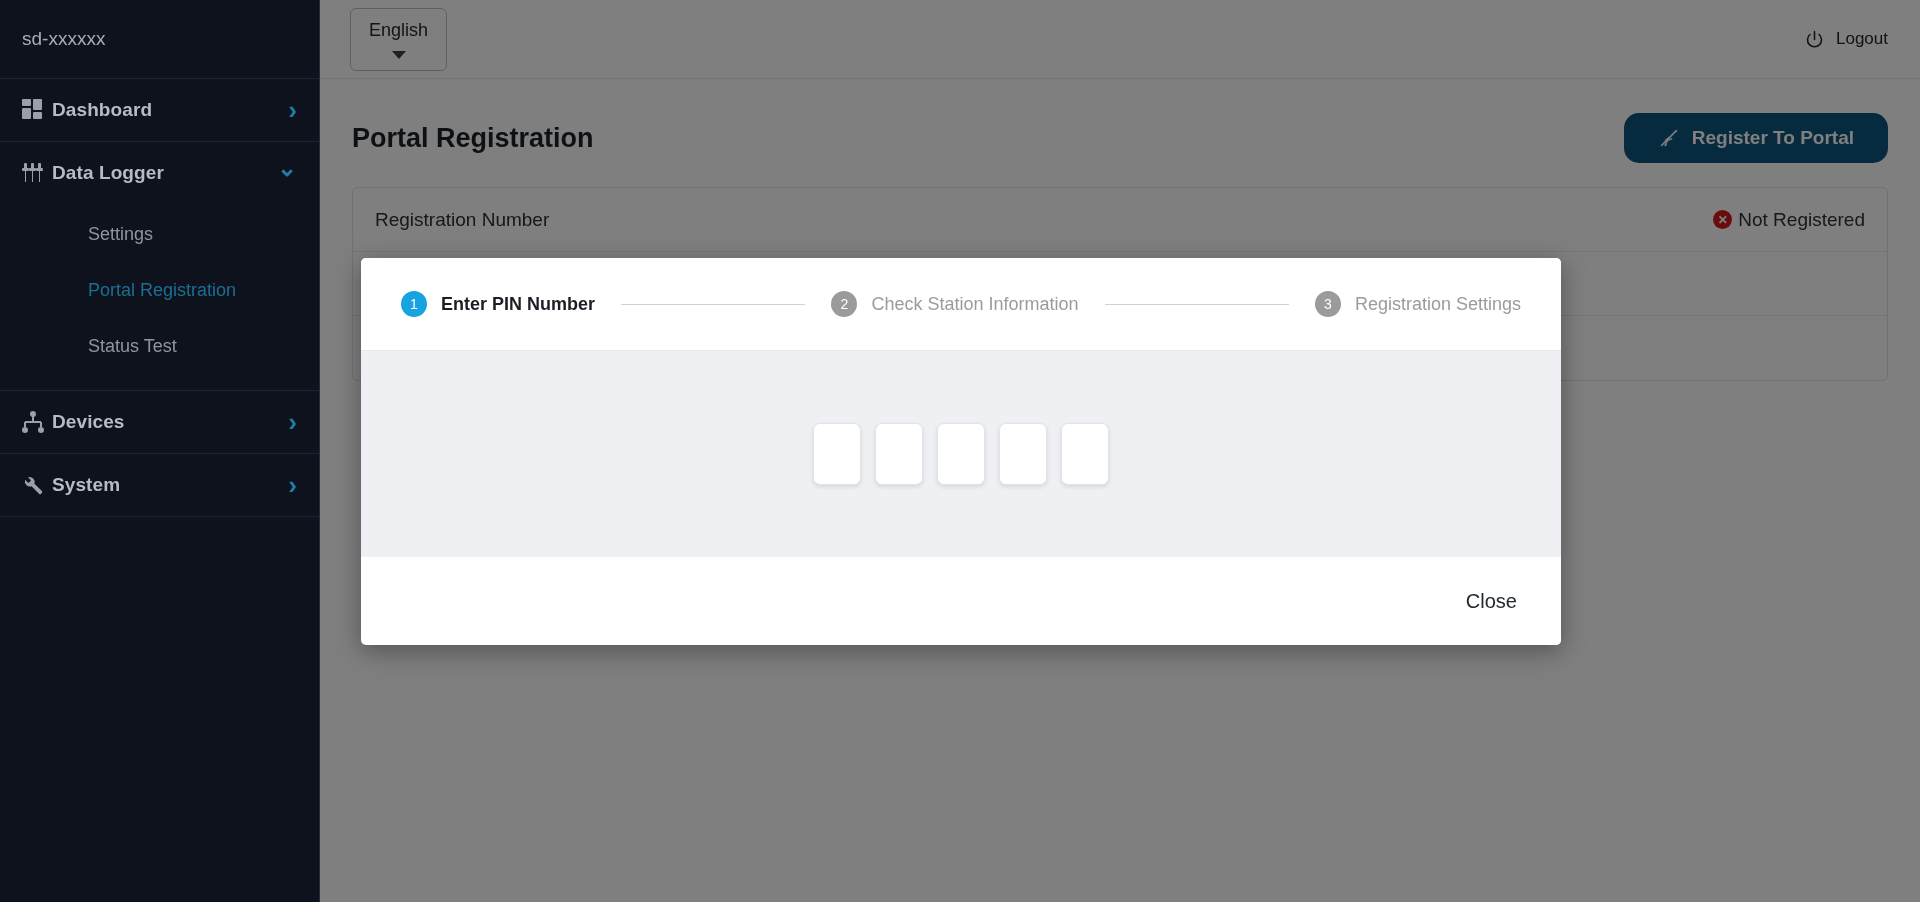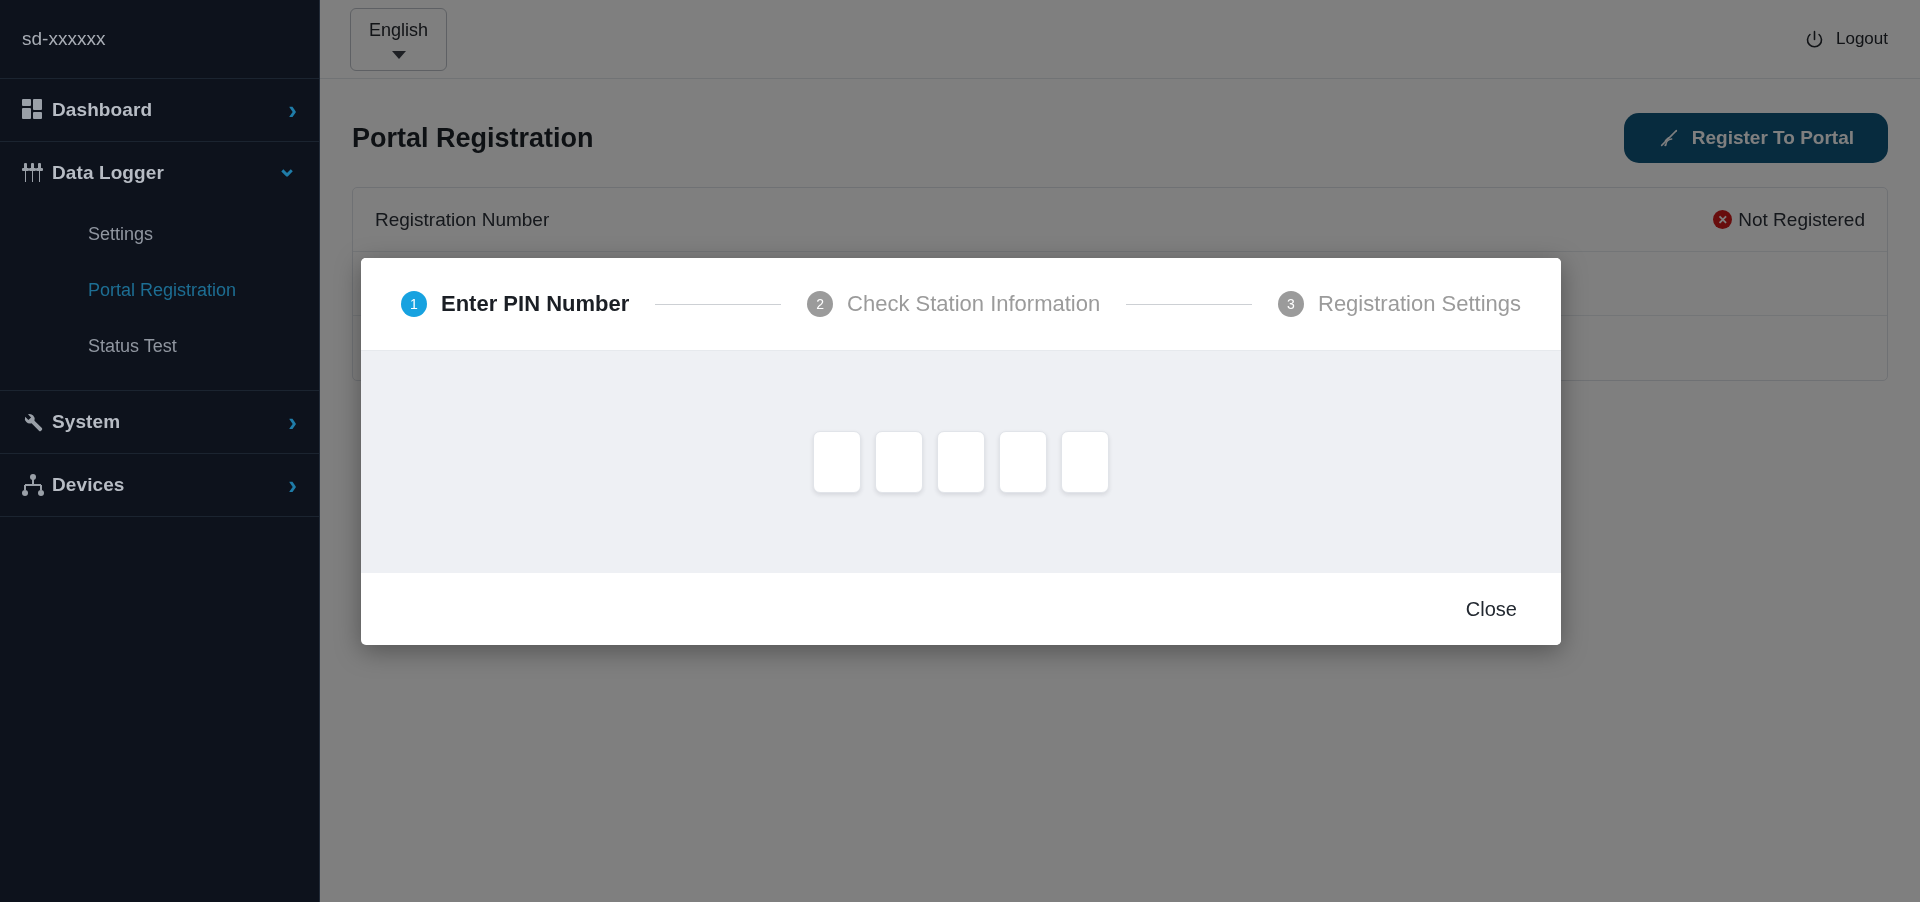--- a/index.html
+++ b/index.html
@@ -114,39 +114,39 @@
     height:92px; display:flex; align-items:center;
     padding:0 40px; background:#fff;
   }
   .step { display:flex; align-items:center; gap:14px; flex:0 0 auto; }
   .step-num {
     width:26px;height:26px;border-radius:50%;
     display:flex;align-items:center;justify-content:center;
     font-size:14px;color:#fff;background:#9b9b9b; font-weight:normal;
   }
   .step.active .step-num { background:#17a2e0; }
-  .step-label { font-size:22px; color:#9b9b9b; white-space:nowrap; }
+  .step-label { font-size:18px; color:#9b9b9b; white-space:nowrap; }
   .step.active .step-label { color:#1b1f25; font-weight:bold; }
   .step-line { flex:1; height:1px; background:#cdd0d4; margin:0 26px; min-width:60px; }
 
   .modal-body {
     flex:1; background:#eef0f4;
     display:flex; align-items:center; justify-content:center;
     border-top:1px solid #e6e9ed;
   }
   .pin-row { display:flex; gap:14px; }
   .pin-box {
     width:48px; height:62px;
     background:#fff; border:1px solid #e1e4e9; border-radius:7px;
     box-shadow:0 2px 4px rgba(40,45,55,.12);
     font-size:22px; text-align:center; color:#222;
     outline:none;
   }
   .modal-footer {
-    height:72px; background:#fff;
+    height:88px; background:#fff;
     display:flex; align-items:center; justify-content:flex-end;
     padding:0 40px;
     margin-left:31px;
   }
   .btn-close {
     background:none; border:none; cursor:pointer;
     font-size:20px; color:#222830; padding:6px 4px;
   }
   svg { display:block; }
 </style>
@@ -201,43 +201,43 @@
         </div>
         <div class="sub-item">
           <span>Status Test</span>
         </div>
       </div>
     </div>
 
     <div class="nav-group">
       <div class="nav-item">
         <span class="ico">
-          <svg width="22" height="22" viewBox="0 0 24 24" fill="#9aa0a8">
-            <path d="M21.7 18.6l-8.1-8.1a5.6 5.6 0 0 0-7.1-7L9.9 7 7 9.9 3.4 6.3a5.6 5.6 0 0 0 7 7.1l8.1 8.1a1.6 1.6 0 0 0 2.3 0l.9-.9a1.6 1.6 0 0 0 0-2z"></path>
-          </svg>
-        </span>
-        <span class="lbl">System</span>
-        <span class="chev chev-right"></span>
-      </div>
-    </div>
-
-    <div class="nav-group">
-      <div class="nav-item">
-        <span class="ico">
           <svg width="22" height="22" viewBox="0 0 22 22" fill="#9aa0a8">
             <circle cx="11" cy="3" r="3"></circle>
               <circle cx="3" cy="19" r="3"></circle>
               <circle cx="19" cy="19" r="3"></circle>
             <rect x="10" y="5" width="2" height="6"></rect>
             <rect x="3" y="10" width="16" height="2"></rect>
             <rect x="2" y="11" width="2" height="5"></rect>
               <rect x="18" y="11" width="2" height="5"></rect>
           </svg>
         </span>
         <span class="lbl">Devices</span>
+        <span class="chev chev-right"></span>
+      </div>
+    </div>
+
+    <div class="nav-group">
+      <div class="nav-item">
+        <span class="ico">
+          <svg width="22" height="22" viewBox="0 0 24 24" fill="#9aa0a8">
+            <path d="M21.7 18.6l-8.1-8.1a5.6 5.6 0 0 0-7.1-7L9.9 7 7 9.9 3.4 6.3a5.6 5.6 0 0 0 7 7.1l8.1 8.1a1.6 1.6 0 0 0 2.3 0l.9-.9a1.6 1.6 0 0 0 0-2z"></path>
+          </svg>
+        </span>
+        <span class="lbl">System</span>
         <span class="chev chev-right"></span>
       </div>
     </div>
   </aside>
 
   <main class="main">
     <div class="topbar">
       <button class="lang-btn">
         <span>English</span>
         <span class="caret"></span>

